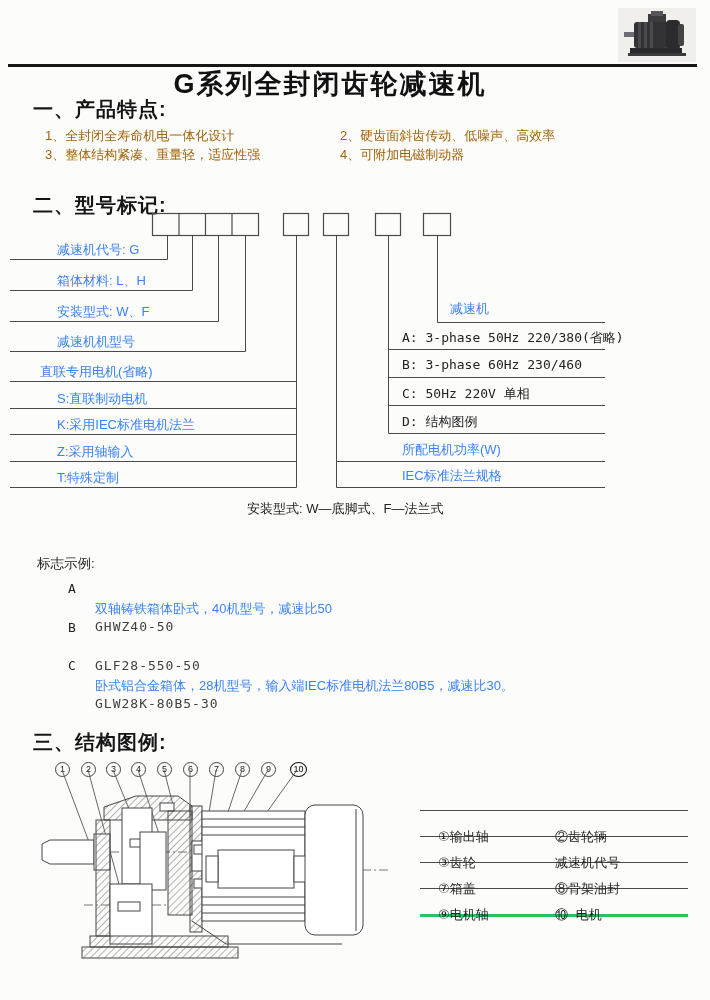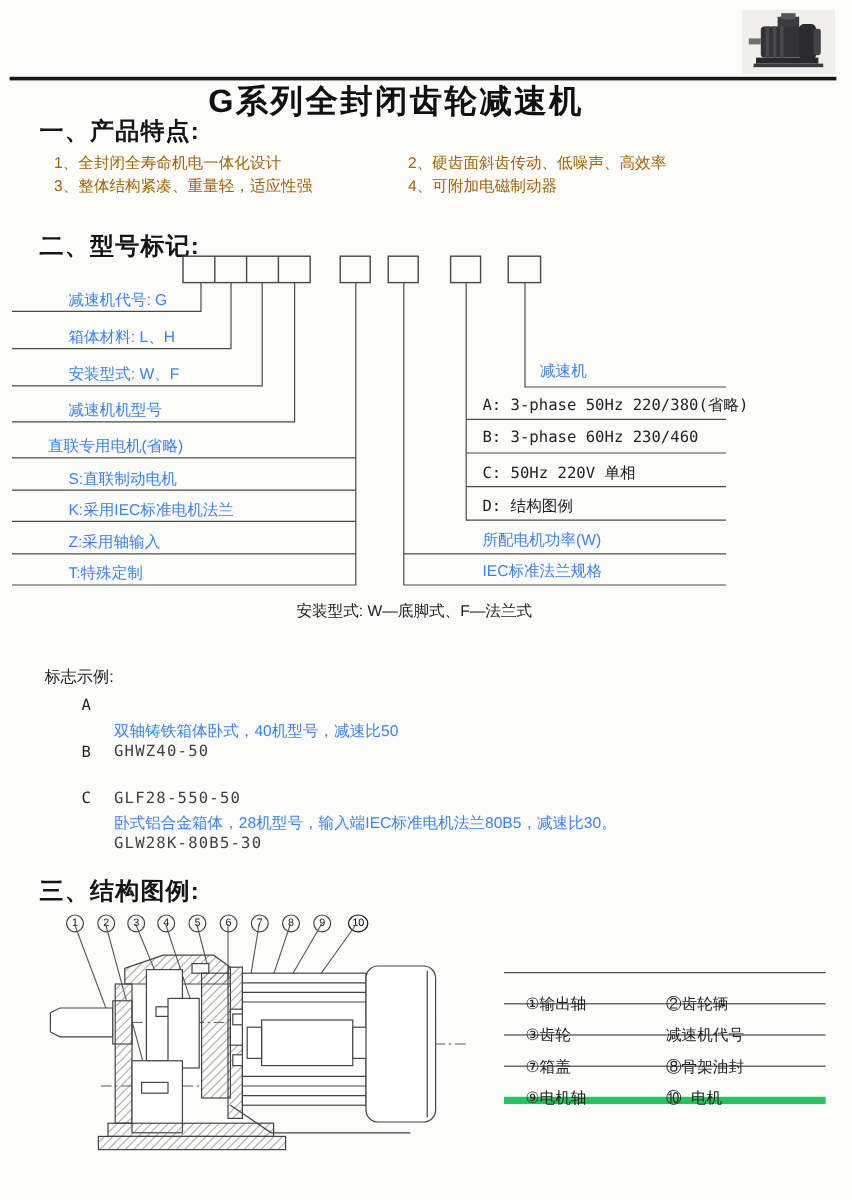--- a/index.html
+++ b/index.html
@@ -14,21 +14,21 @@
   .note{position:absolute;font-size:13px;color:#222;white-space:nowrap;}
   .ex-head{position:absolute;font-size:13.5px;color:#222;}
   .ex-tag{position:absolute;font-size:13px;font-family:"DejaVu Sans Mono",monospace;color:#222;}
   .ex-code{position:absolute;font-size:13px;font-family:"DejaVu Sans Mono",monospace;letter-spacing:1px;color:#404040;margin-top:38px;}
   .ex-desc{position:absolute;font-size:13px;color:#3b82f6;white-space:nowrap;}
   .toprule{position:absolute;left:8px;top:64px;width:689px;height:3px;background:#161616;}
   .callout{position:absolute;top:762px;width:13px;height:13px;border:1px solid #444;border-radius:50%;font-size:9px;line-height:13px;text-align:center;color:#222;background:#fcfcfb;}
   .callout.last{font-weight:normal;border-color:#111;color:#000;}
   .ptable{position:absolute;left:420px;top:810px;width:268px;}
   .prow{display:flex;height:25px;border-top:1px solid #4a4a4a;align-items:center;}
-  .prow:last-child{border-bottom:6px solid #22c55e;align-items:center;}
+  .prow:last-child{border-bottom:3px solid #22c55e;align-items:center;}
   .pcell{font-size:13px;color:#1f1f1f;white-space:nowrap;margin-top:27px;}
   .pcell.c1{width:135px;padding-left:18px;box-sizing:border-box;}
   .pcell.c2{width:133px;font-family:Liberation Mono, monospace;}
 </style>
 </head>
 <body>
 
 <div class="page">
 
   <svg class="abs" style="left:618px;top:8px" width="78" height="54" viewBox="0 0 78 54">

